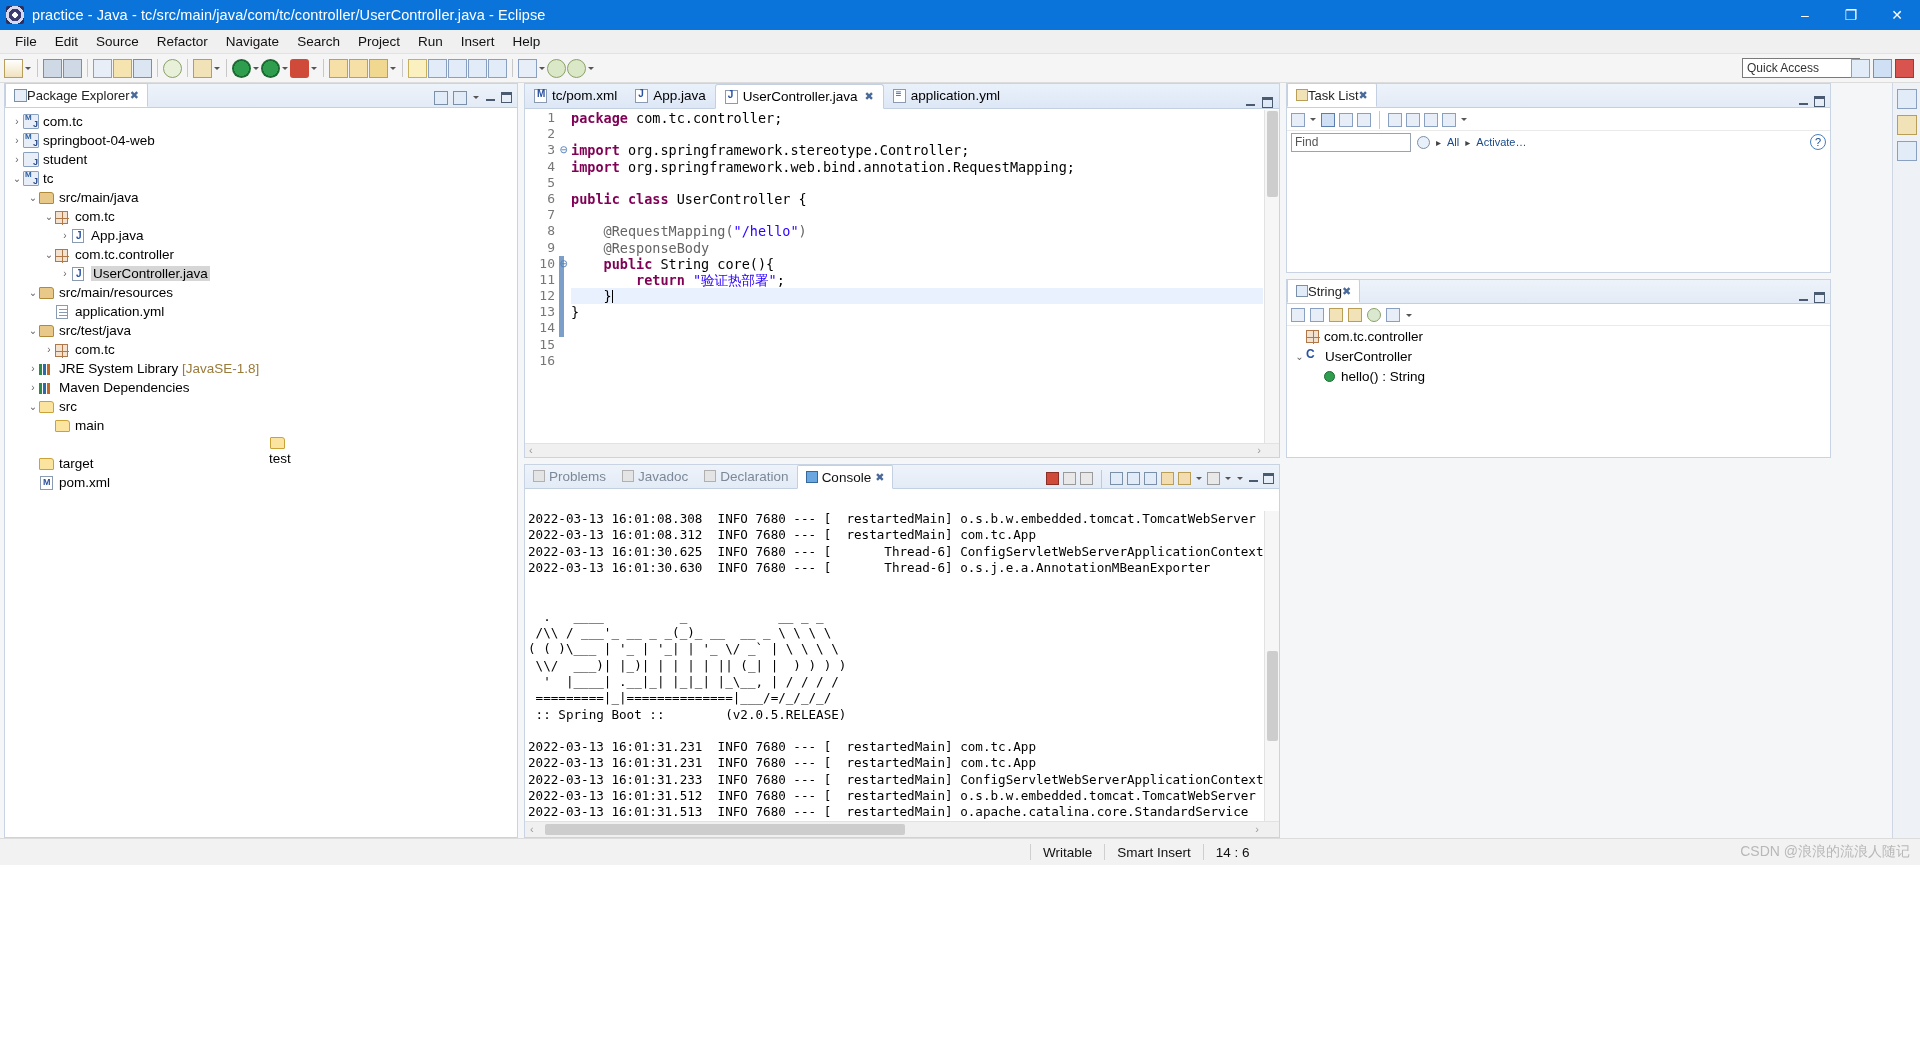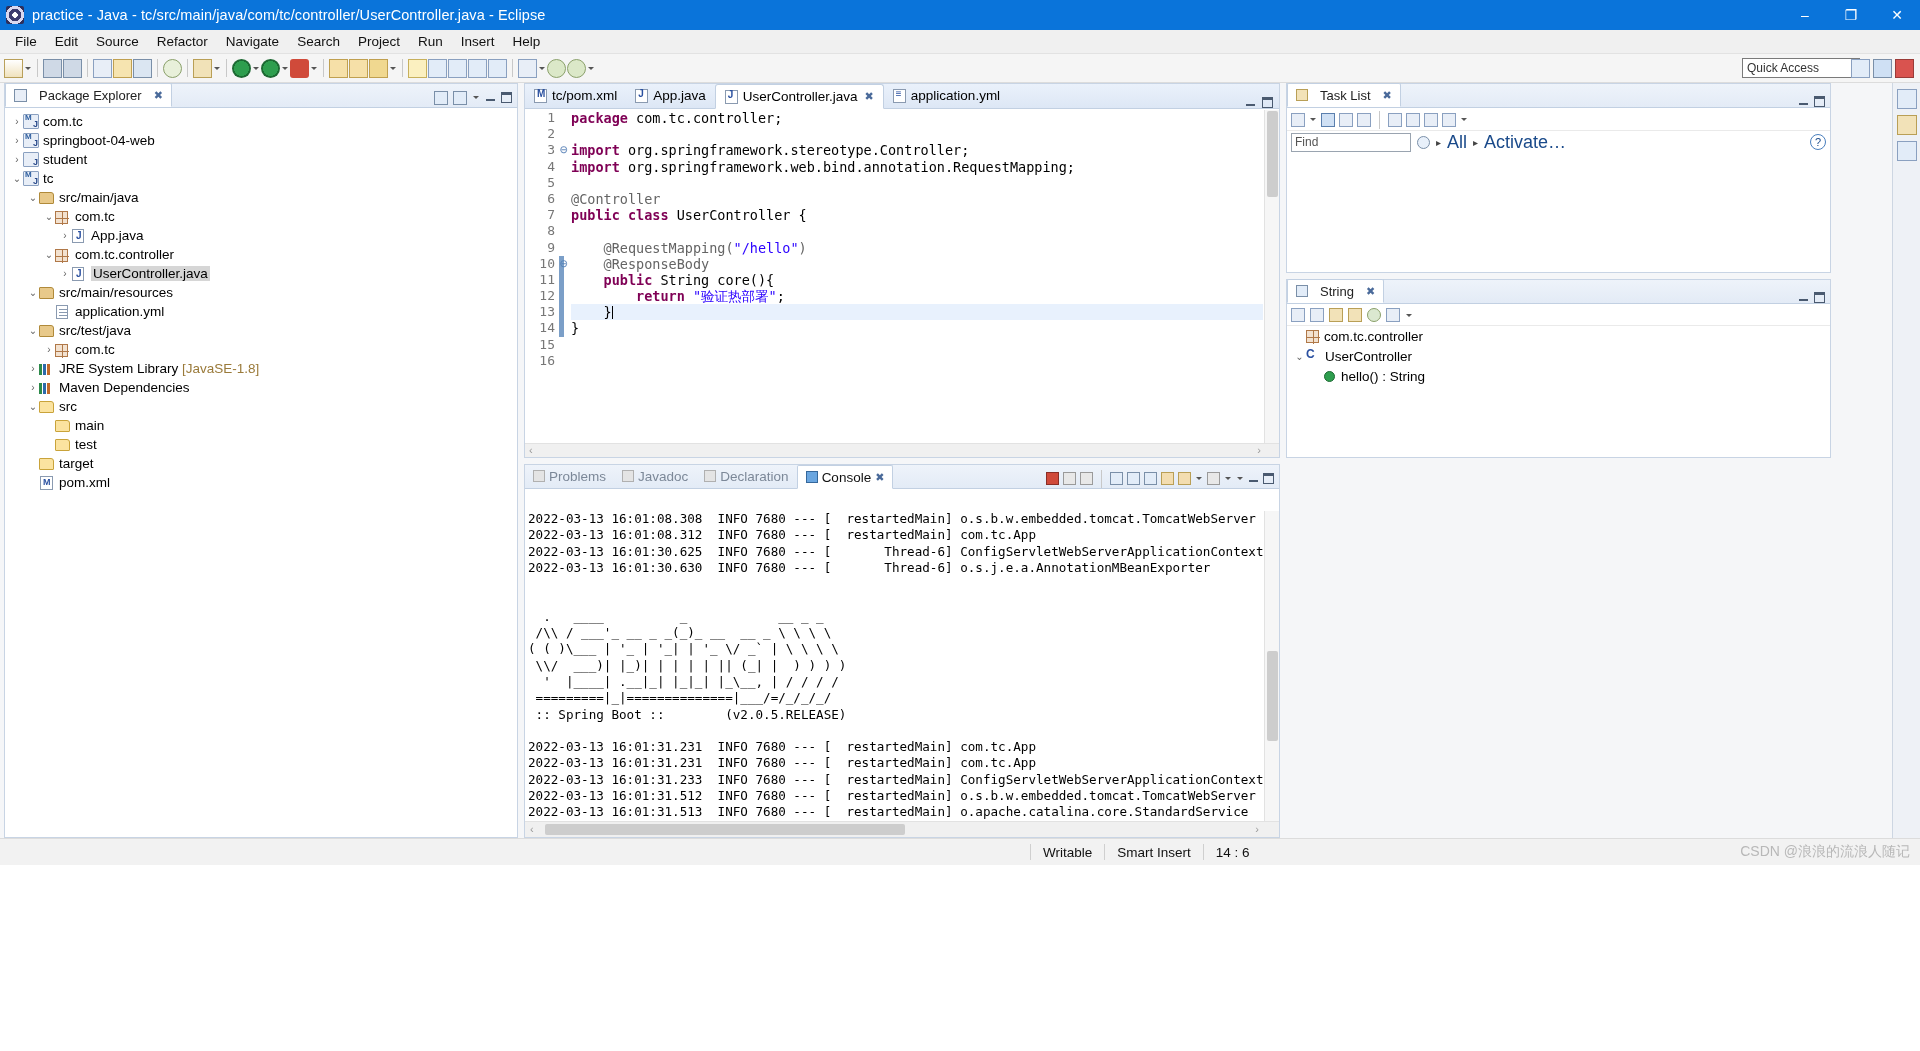--- a/index.html
+++ b/index.html
@@ -60,21 +60,21 @@
   
   .workbench { position:absolute; top:83px; left:0; right:0; bottom:27px; }
 
   
   .panel { position:absolute; background:#fff; border:1px solid #c8d4e4; }
   .panel-tabs {
     height:24px; background:linear-gradient(#eef3fa,#e3ebf6);
     display:flex; align-items:flex-end; position:relative; border-bottom:1px solid #c2d0e2;
   }
   .ptab {
-    display:flex; align-items:center; gap:12px; height:24px; padding:0 8px;
+    display:flex; align-items:center; gap:0; height:24px; padding:0 8px;
     font-size:13px; color:#222; position:relative;
   }
   .ptab.active { background:#fff; border:1px solid #c2d0e2; border-bottom:1px solid #fff; border-radius:2px 2px 0 0;}
   .ptab .closeg { font-size:11px; color:#4a6a9a; }
   .panel-tools { margin-left:auto; display:flex; align-items:center; gap:5px; padding-right:5px; }
   .minmax { width:11px; height:11px; position:relative; }
   .minmax.min:after { content:''; position:absolute; left:1px; bottom:2px; width:9px; height:2px; background:#4a5a70;}
   .minmax.max { border:1.5px solid #4a5a70; }
   .minmax.max:after { content:''; position:absolute; left:0; top:0; right:0; height:2px; background:#4a5a70;}
 
@@ -157,21 +157,21 @@
   .cons-vthumb { position:absolute; left:2px; top:140px; width:11px; height:90px; background:#cdcdcd; border-radius:2px;}
   .cons-hscroll { position:absolute; left:0; right:0; bottom:0; height:16px; background:#f0f0f0; border-top:1px solid #e2e2e2;}
   .cons-hthumb { position:absolute; left:20px; top:2px; width:360px; height:11px; background:#cdcdcd; border-radius:2px;}
 
   
   #tasks { left:1286px; top:0; width:545px; height:190px; }
   .tl-body { position:absolute; top:25px; left:0; right:0; bottom:0; background:#fff;}
   .tl-toolbar { height:22px; display:flex; align-items:center; gap:4px; padding-left:4px; border-bottom:1px solid #eaeaea;}
   .tl-find { height:22px; display:flex; align-items:center; gap:6px; padding:2px 4px; font-size:12.5px;}
   .find-box { width:120px; height:19px; border:1px solid #9aa4b0; background:#fff; font-size:12px; padding:1px 3px; color:#555; display:flex; align-items:center;}
-  .tl-link { color:#1a4a8a; font-size:18px; }
+  .tl-link { color:#1a4a8a; font-size:11px; }
   .tl-chevron { color:#444; font-size:10px;}
 
   
   #outline { left:1286px; top:196px; width:545px; height:179px; }
   .ol-body { position:absolute; top:25px; left:0; right:0; bottom:0; background:#fff;}
   .ol-toolbar { height:21px; display:flex; align-items:center; gap:5px; padding-left:4px; border-bottom:1px solid #eaeaea;}
   .olrow { height:20px; display:flex; align-items:center; font-size:13.5px; padding-left:6px; }
   .olrow .arrow{ width:13px; text-align:center; color:#666; font-size:10px;}
   .ol-ico-pkg{ width:13px; height:13px; position:relative; margin-right:5px; background:#f3e2d0; border:1px solid #b07848;}
   .ol-ico-pkg:after{content:'';position:absolute;left:0;top:6px;width:13px;height:1px;background:#b07848;}
@@ -399,21 +399,21 @@
             </span>
             <span class="lbl">src</span>
           </div>
           <div class="trow" style="padding-left: 38px;">
             <span class="arrow"></span>
             <span class="ico">
               <span class="ic-folder" style="position: absolute; left: 0px; top: 0px;"></span>
             </span>
             <span class="lbl">main</span>
           </div>
-          <div class="trow" style="padding-left: 38px;">
+          <div class="trow" style="padding-left: 38px; flex-direction: column;">
             <span class="arrow"></span>
             <span class="ico">
               <span class="ic-folder" style="position: absolute; left: 0px; top: 0px;"></span>
             </span>
             <span class="lbl">test</span>
           </div>
           <div class="trow" style="padding-left: 22px;">
             <span class="arrow"></span>
             <span class="ico">
               <span class="ic-folder" style="position: absolute; left: 0px; top: 0px;"></span>
@@ -499,21 +499,20 @@
             <div class="lnum" style="text-align: left; padding-left: 1px; color: rgb(106, 143, 191);"></div>
             <div class="lnum" style="text-align: left; padding-left: 1px; color: rgb(106, 143, 191);"></div>
             <div class="chg-bar" style="top: 145.8px; height: 81px; left: 0px;"></div>
           </div>
         <div class="code-area" id="code">
             <div class="cline"><span class="k">package </span><span class="p">com.tc.controller;</span></div>
             <div class="cline">&nbsp;</div>
             <div class="cline"><span class="k">import </span><span class="p">org.springframework.stereotype.Controller;</span></div>
             <div class="cline"><span class="k">import </span><span class="p">org.springframework.web.bind.annotation.RequestMapping;</span></div>
             <div class="cline">&nbsp;</div>
-            <div class="cline"><span class="a">@Controller</span></div>
             <div class="cline"><span class="k">public class </span><span class="p">UserController {</span></div>
             <div class="cline">&nbsp;</div>
             <div class="cline"><span class="a">    @RequestMapping(</span><span class="s">"/hello"</span><span class="a">)</span></div>
             <div class="cline"><span class="a">    @ResponseBody</span></div>
             <div class="cline"><span class="p">    </span><span class="k">public </span><span class="p">String core(){</span></div>
             <div class="cline"><span class="p">        </span><span class="k">return </span><span class="s">"验证热部署"</span><span class="p">;</span></div>
             <div class="cline cur"><span class="p">    }</span><span style="display: inline-block; width: 1px; height: 13px; background: rgb(0, 0, 0); vertical-align: -2px;"></span></div>
             <div class="cline"><span class="p">}</span></div>
             <div class="cline">&nbsp;</div>
           </div>

